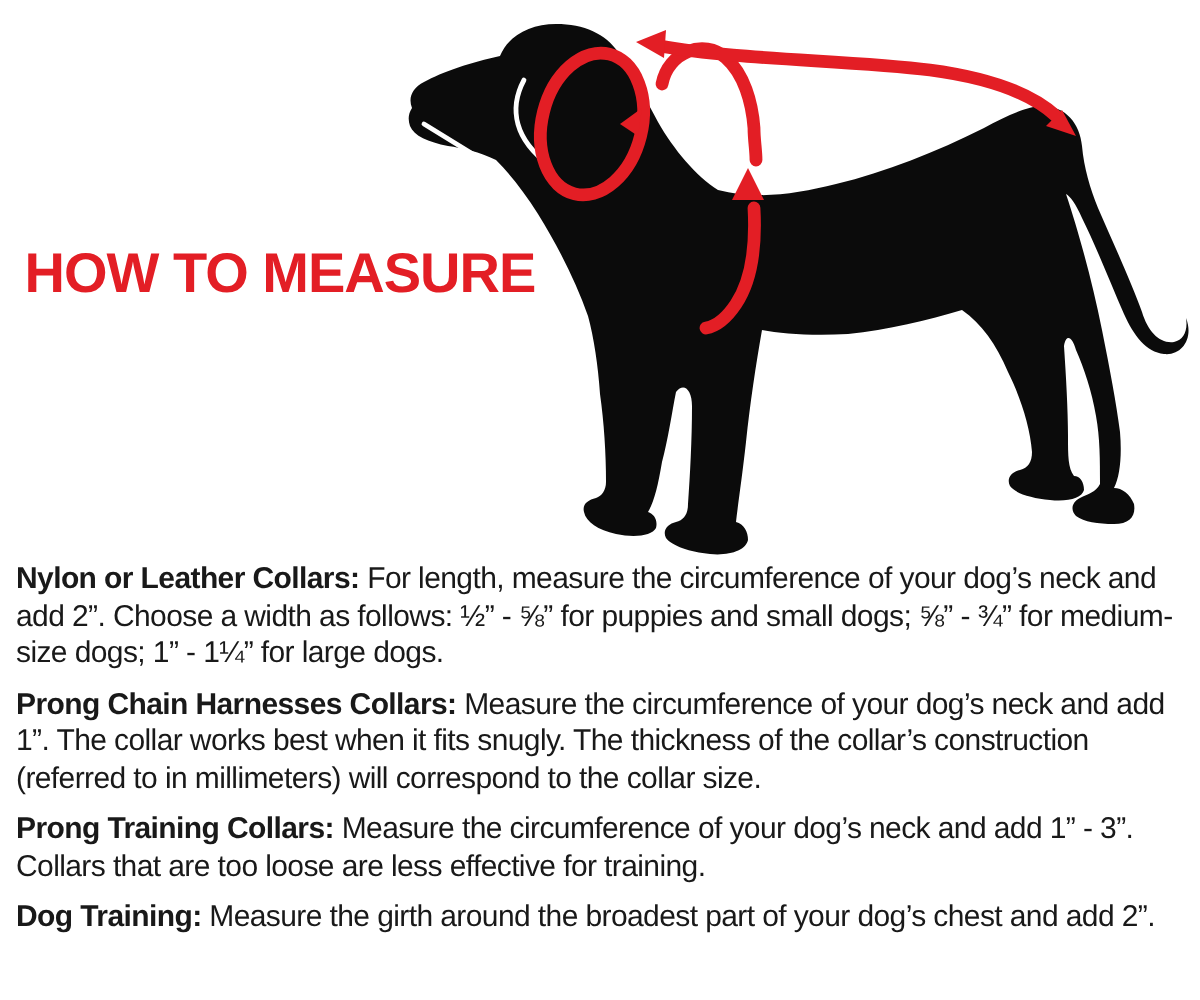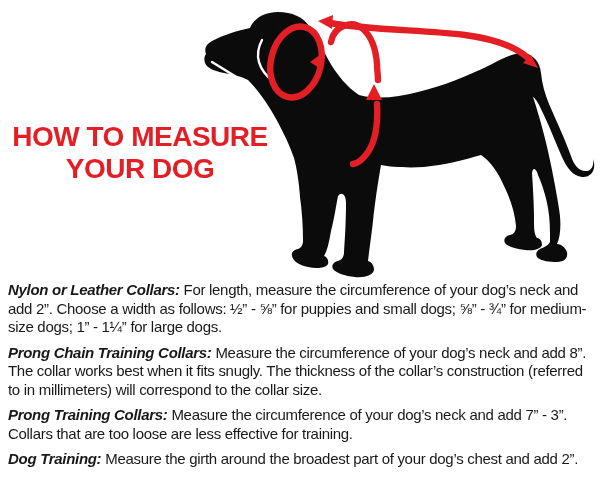--- a/index.html
+++ b/index.html
@@ -23,21 +23,21 @@
     position:absolute;left:6px;top:121px;width:268px;text-align:center;
     color:var(--accent-red);font-weight:bold;font-size:28px;line-height:32px;
     letter-spacing:-0.5px;white-space:nowrap;
   }
   .textblock{
     position:absolute;left:8px;top:281px;width:586px;color:var(--text);
   }
   .textblock p{
     margin:0 0 7px 0;font-size:15px;line-height:18.5px;letter-spacing:-0.3px;
   }
-  .textblock b{font-weight:bold;font-style:italic;}
+  .textblock b{font-weight:bold;}
 </style>
 </head>
 <body>
 
 <div class="stage">
 
   <svg class="diagram" viewBox="0 0 600 290" aria-hidden="true">
 
     <path class="dog" d="
       M206,54
@@ -121,23 +121,22 @@
 
     <g>
       <path class="rstroke" d="M330,23 C368,30 425,30 465,35 C495,39 516,47 528,58"></path>
       <polygon class="rfill" points="318,21 333,15 332,29"></polygon>
       <polygon class="rfill" points="538,68 523,63 531,55"></polygon>
     </g>
   </svg>
 
   <div class="heading">
     <div>HOW TO MEASURE</div>
-    <div>YOUR DOG</div>
   </div>
 
   <div class="textblock">
     <p><b>Nylon or Leather Collars:</b> <span>For length, measure the circumference of your dog’s neck and add 2”. Choose a width as follows: ½” - ⅝” for puppies and small dogs; ⅝” - ¾” for medium-size dogs; 1” - 1¼” for large dogs.</span></p>
-    <p><b>Prong Chain Training Collars:</b> <span>Measure the circumference of your dog’s neck and add 8”. The collar works best when it fits snugly. The thickness of the collar’s construction (referred to in millimeters) will correspond to the collar size.</span></p>
-    <p><b>Prong Training Collars:</b> <span>Measure the circumference of your dog’s neck and add 7” - 3”. Collars that are too loose are less effective for training.</span></p>
+    <p><b>Prong Chain Harnesses Collars:</b> <span>Measure the circumference of your dog’s neck and add 1”. The collar works best when it fits snugly. The thickness of the collar’s construction (referred to in millimeters) will correspond to the collar size.</span></p>
+    <p><b>Prong Training Collars:</b> <span>Measure the circumference of your dog’s neck and add 1” - 3”. Collars that are too loose are less effective for training.</span></p>
     <p><b>Dog Training:</b> <span>Measure the girth around the broadest part of your dog’s chest and add 2”.</span></p>
   </div>
 
 </div>
 
 </body></html>

